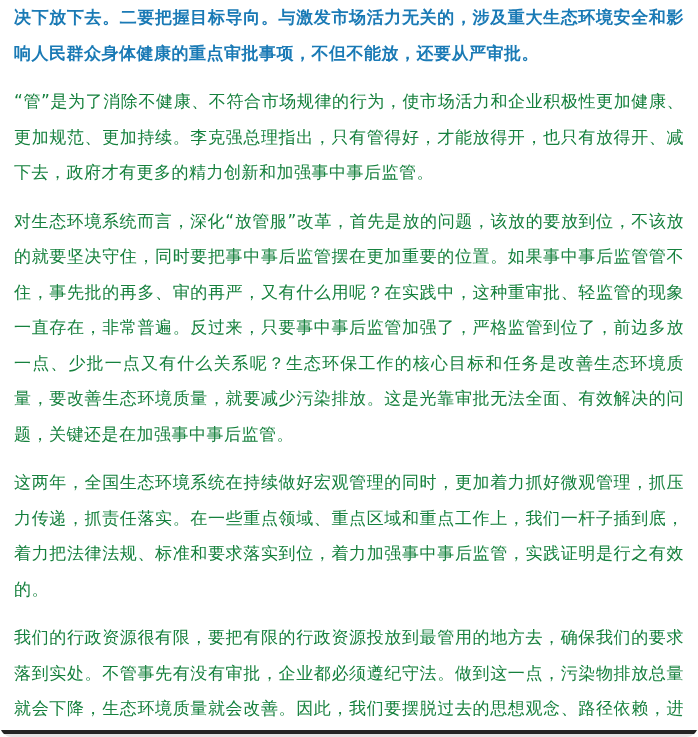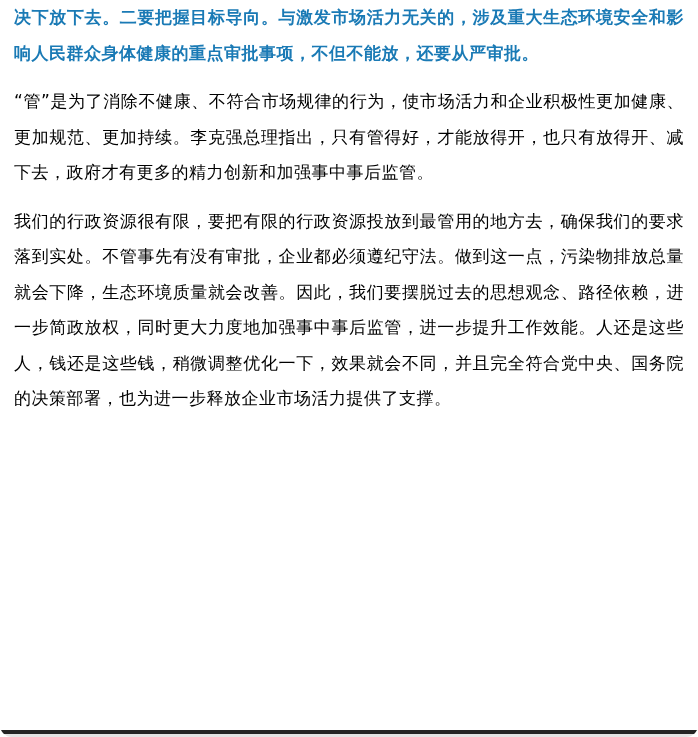--- a/index.html
+++ b/index.html
@@ -25,21 +25,21 @@
     position: absolute;
     top: 0;
     left: 14px;
     right: 14px;
   }
   .para {
     margin: 0 0 13px 0;
     font-size: 17px;
     line-height: 35.5px;
     letter-spacing: 0.5px;
-    color: #000000;
+    color: #15803d;
     text-align: justify;
     text-justify: inter-ideograph;
   }
   .para.lead {
     color: #1a7ab5;
     font-weight: 700;
   }
   .bottom-rule {
     position: absolute;
     left: 0;
@@ -57,17 +57,19 @@
     background: #e3e3e3;
   }
 </style>
 </head>
 <body>
 
 <div class="page">
   <article class="content">
     <p class="para lead">决下放下去。二要把握目标导向。与激发市场活力无关的，涉及重大生态环境安全和影响人民群众身体健康的重点审批事项，不但不能放，还要从严审批。</p>
     <p class="para">“管”是为了消除不健康、不符合市场规律的行为，使市场活力和企业积极性更加健康、更加规范、更加持续。李克强总理指出，只有管得好，才能放得开，也只有放得开、减下去，政府才有更多的精力创新和加强事中事后监管。</p>
+    <p class="para">对生态环境系统而言，深化“放管服”改革，首先是放的问题，该放的要放到位，不该放的就要坚决守住，同时要把事中事后监管摆在更加重要的位置。如果事中事后监管管不住，事先批的再多、审的再严，又有什么用呢？在实践中，这种重审批、轻监管的现象一直存在，非常普遍。反过来，只要事中事后监管加强了，严格监管到位了，前边多放一点、少批一点又有什么关系呢？生态环保工作的核心目标和任务是改善生态环境质量，要改善生态环境质量，就要减少污染排放。这是光靠审批无法全面、有效解决的问题，关键还是在加强事中事后监管。</p>
+    <p class="para">这两年，全国生态环境系统在持续做好宏观管理的同时，更加着力抓好微观管理，抓压力传递，抓责任落实。在一些重点领域、重点区域和重点工作上，我们一杆子插到底，着力把法律法规、标准和要求落实到位，着力加强事中事后监管，实践证明是行之有效的。</p>
     <p class="para">我们的行政资源很有限，要把有限的行政资源投放到最管用的地方去，确保我们的要求落到实处。不管事先有没有审批，企业都必须遵纪守法。做到这一点，污染物排放总量就会下降，生态环境质量就会改善。因此，我们要摆脱过去的思想观念、路径依赖，进一步简政放权，同时更大力度地加强事中事后监管，进一步提升工作效能。人还是这些人，钱还是这些钱，稍微调整优化一下，效果就会不同，并且完全符合党中央、国务院的决策部署，也为进一步释放企业市场活力提供了支撑。</p>
   </article>
   <div class="bottom-rule"></div>
   <div class="bottom-strip"></div>
 </div>
 
 </body></html>

